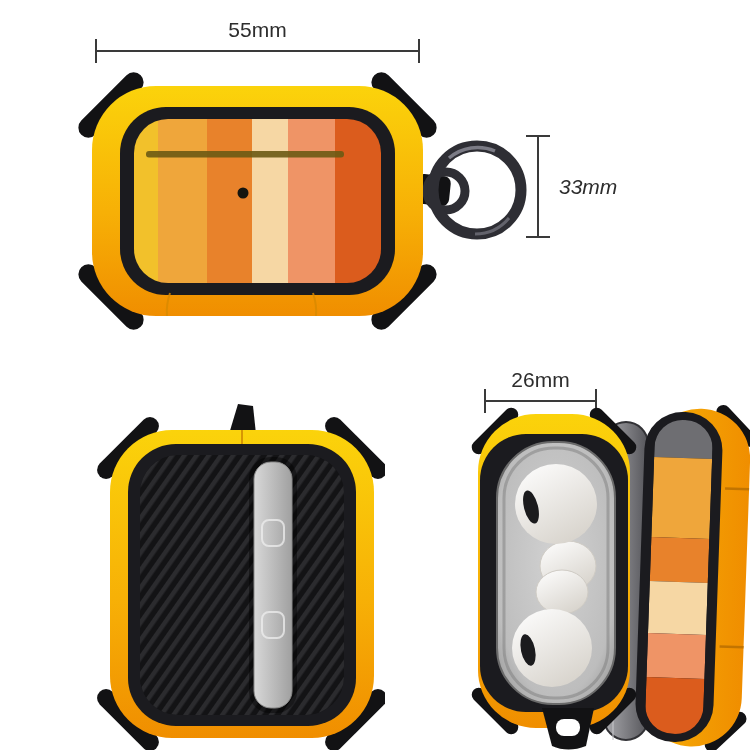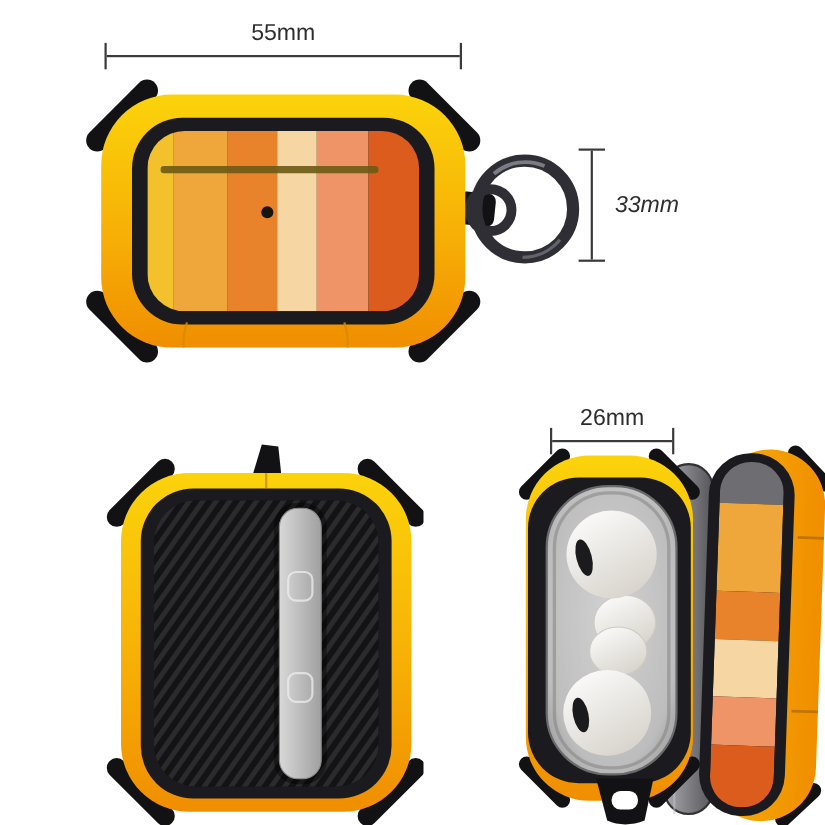--- a/index.html
+++ b/index.html
@@ -85,21 +85,21 @@
     <div class="dim-label">55mm</div>
     <div class="dim-bar-h"></div>
   </div>
 
   <div class="dim dim-v" style="left:526px;top:135px;height:103px">
     <div class="dim-bar-v"></div>
     <div class="dim-label dim-label-side">33mm</div>
   </div>
 
 
-  <div class="dim dim-h" style="left:500px;top:368px;width:113px">
+  <div class="dim dim-h" style="left:484px;top:368px;width:113px">
     <div class="dim-label">26mm</div>
     <div class="dim-bar-h"></div>
   </div>
 
   <svg class="view" style="left:60px;top:70px" width="470" height="260" viewBox="60 70 470 260">
     <g>
       <rect class="bumper" x="-42" y="-10" width="84" height="20" rx="10" transform="translate(111,105) rotate(-45)"></rect>
       <rect class="bumper" x="-42" y="-10" width="84" height="20" rx="10" transform="translate(404,105) rotate(45)"></rect>
       <rect class="bumper" x="-42" y="-10" width="84" height="20" rx="10" transform="translate(111,297) rotate(45)"></rect>
       <rect class="bumper" x="-42" y="-10" width="84" height="20" rx="10" transform="translate(404,297) rotate(-45)"></rect>

